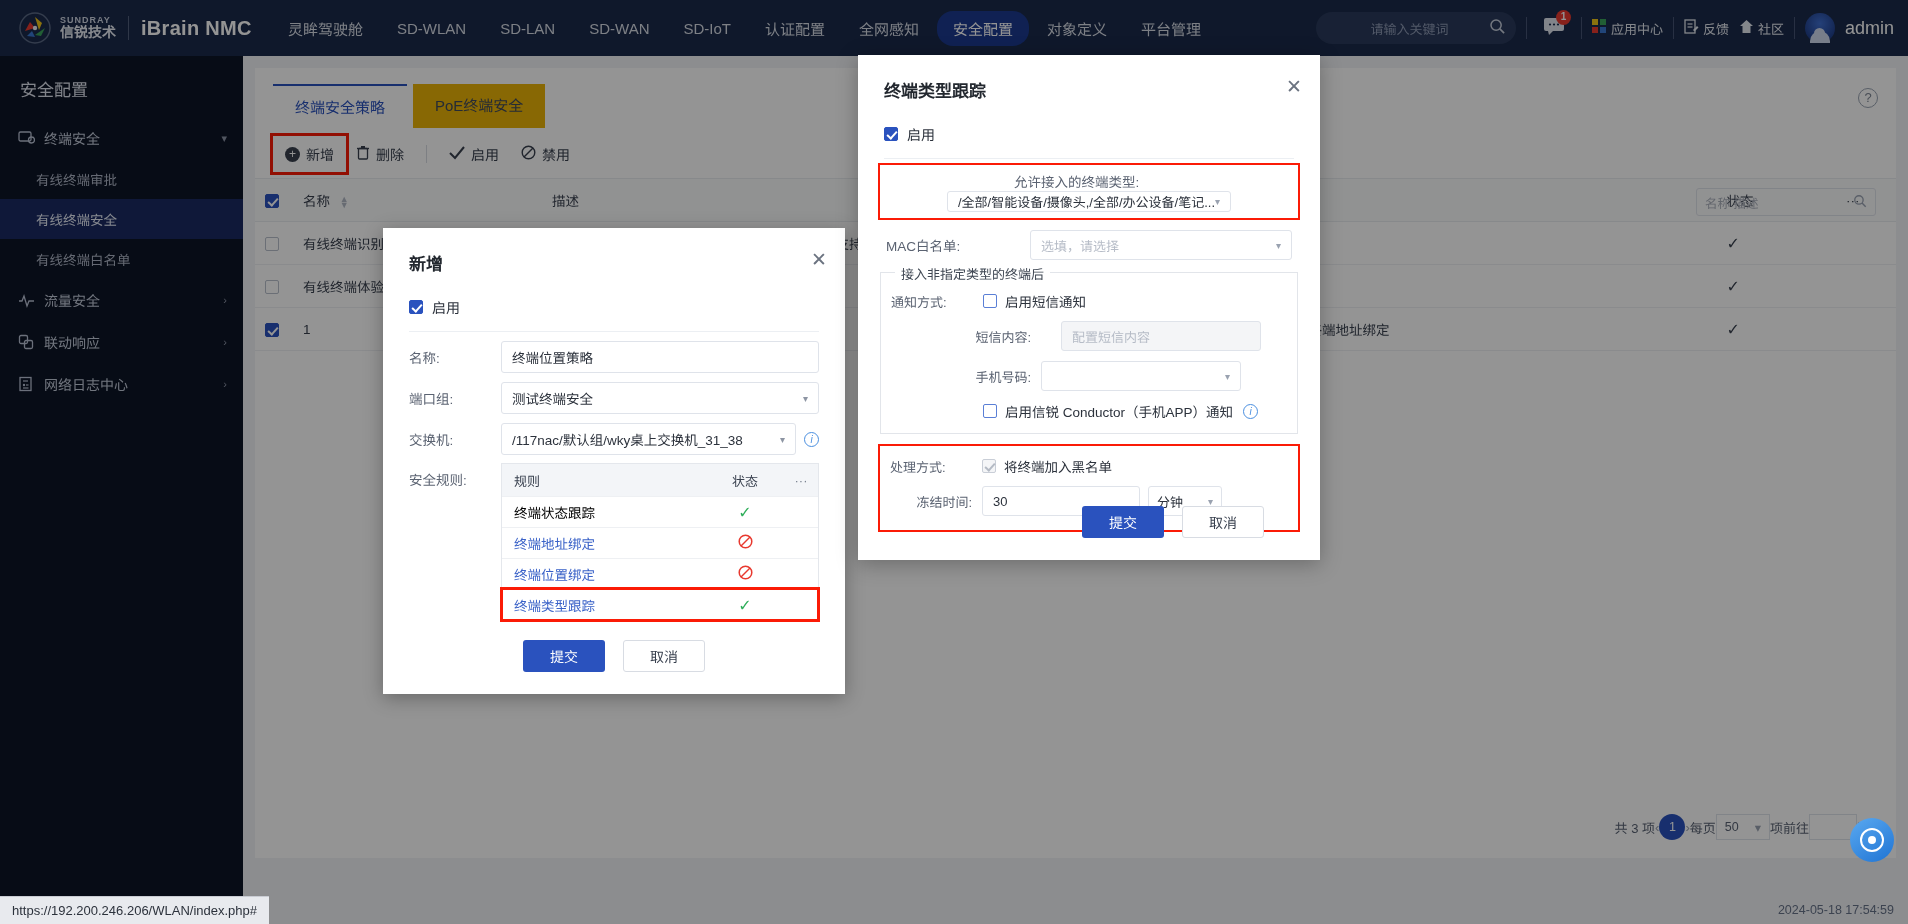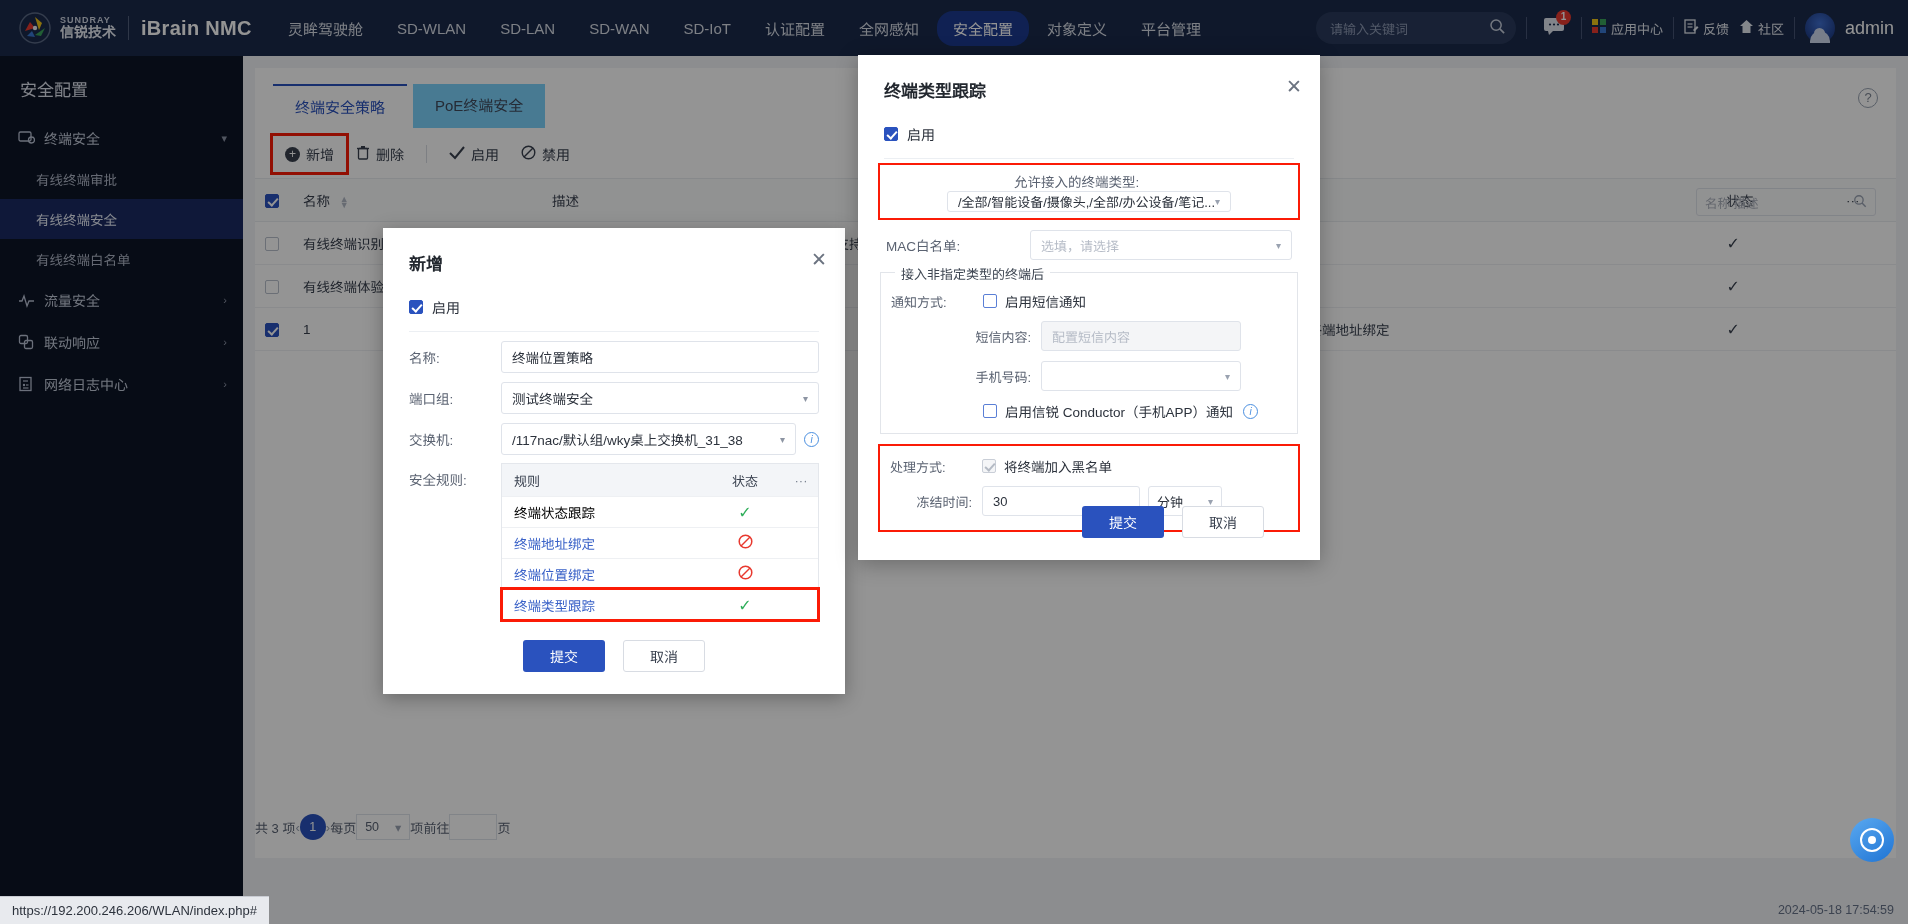--- a/index.html
+++ b/index.html
@@ -31,21 +31,21 @@
     font-size: 15px; color: #d7dce6; padding: 7px 16px; border-radius: 16px;
     white-space: nowrap; cursor: pointer;
   }
   .navitem.active { background: #1c3a8f; color: #ffffff; }
 
   .nav-right { margin-left: auto; display: flex; align-items: center; padding-right: 14px; gap: 10px; }
   .searchbox {
     width: 200px; height: 32px; border-radius: 16px; background: #2a3a5c;
     display: flex; align-items: center; padding: 0 10px 0 14px; color: #8d99b3; font-size: 13px;
   }
-  .searchbox .ph { flex: 1; }
+  .searchbox .ph { flex: 1; text-align: center; }
   .nav-sep { width: 1px; height: 22px; background: #455474; }
   .msg-wrap { position: relative; padding: 0 6px; }
   .badge {
     position: absolute; top: -7px; right: 0px; background: #e8392f; color: #fff;
     font-size: 10px; line-height: 14px; min-width: 15px; height: 15px; border-radius: 8px;
     text-align: center; font-weight: bold;
   }
   .nav-link { display: flex; align-items: center; gap: 4px; font-size: 13px; color: #e4e8f0; cursor: pointer; }
   .avatar {
     width: 30px; height: 30px; border-radius: 50%;
@@ -77,21 +77,21 @@
   
   .content { position: absolute; top: 56px; left: 243px; width: 1665px; height: 868px; background: #f1f3f6; }
   .card { position: absolute; top: 12px; left: 12px; width: 1641px; height: 790px; background: #fff; }
 
   .help-icon {
     position: absolute; right: 18px; top: 20px; width: 20px; height: 20px; border-radius: 50%;
     border: 1.4px solid #9aa3b2; color: #7d8694; font-size: 13px; text-align: center; line-height: 17px;
   }
   .tabs { display: flex; padding: 16px 0 0 18px; gap: 6px; }
   .tab {
-    font-size: 15px; padding: 10px 22px 11px; color: #404a5c; cursor: pointer; background: #7dd3fc;
+    font-size: 15px; padding: 10px 22px 11px; color: #404a5c; cursor: pointer; background: #eab308;
   }
   .tab.active { color: #2a52be; border-top: 2px solid #2a52be; background: #fff; }
   .toolbar { display: flex; align-items: center; gap: 2px; padding: 10px 0 8px 20px; }
   .tbtn { display: flex; align-items: center; gap: 6px; font-size: 14px; color: #39414f; padding: 6px 10px; cursor: pointer; }
   .tbtn.hl { position: relative; }
   .tbar-sep { width: 1px; height: 18px; background: #d7dbe2; margin: 0 10px; }
   .plus-ico { width: 15px; height: 15px; border-radius: 50%; background: #39414f; color: #fff; font-size: 12px; line-height: 15px; text-align: center; }
 
   .search-right {
     position: absolute; right: 20px; top: 120px; width: 180px; height: 28px; border: 1px solid #dfe3ea;
@@ -112,21 +112,21 @@
   .cb.checked::after {
     content: ""; position: absolute; left: 4px; top: 1px; width: 4px; height: 8px;
     border: solid #fff; border-width: 0 2px 2px 0; transform: rotate(42deg);
   }
   .lnk { color: #3a62c8; cursor: pointer; }
   .tick { color: #2fae5a; font-size: 16px; font-weight: bold; }
   .sorter { display: inline-block; color: #b2b9c5; font-size: 9px; line-height: 6px; margin-left: 6px; vertical-align: middle; }
 
   .pager {
     position: absolute; left: 0; right: 0; bottom: 18px; display: flex; align-items: center;
-    padding-right: 26px; font-size: 13px; color: #5a6374;
+    justify-content: flex-end; padding-right: 26px; font-size: 13px; color: #5a6374;
   }
   .pg-num {
     width: 26px; height: 26px; border-radius: 50%; background: #2a52be; color: #fff;
     display: flex; align-items: center; justify-content: center; font-size: 12.5px;
   }
   .pg-sel { border: 1px solid #dfe3ea; height: 26px; display: flex; align-items: center; padding: 0 8px; gap: 16px; font-size: 12.5px; }
   .pg-input { border: 1px solid #dfe3ea; width: 48px; height: 26px; }
 
   
   .dim { position: absolute; inset: 0; background: rgba(0,0,0,0.42); z-index: 20; }
@@ -190,21 +190,21 @@
   .cbo { width: 14px; height: 14px; border: 1px solid #5a7fd6; border-radius: 2px; background: #fff; }
   .cbo.dis { border-color: #c9ced7; background: #f4f5f7; position: relative; }
   .cbo.dis::after {
     content: ""; position: absolute; left: 4px; top: 1px; width: 4px; height: 8px;
     border: solid #b4bac4; border-width: 0 2px 2px 0; transform: rotate(42deg);
   }
   .sel {
     flex: 1; height: 30px; border: 1px solid #dfe3ea; border-radius: 3px; display: flex; align-items: center;
     padding: 0 10px; font-size: 13px; color: #2c323c; background: #fff;
   }
-  .sel.dis { background: #f4f5f7; color: #b6bcc7; }
+  .sel.dis { background: #f4f5f7; color: #b6bcc7; margin-left: 20px; }
   .sel.ph { color: #b6bcc7; }
   .sel .caret { margin-left: auto; color: #9aa2b0; font-size: 10px; }
   .unit-sel {
     width: 74px; height: 30px; border: 1px solid #dfe3ea; border-radius: 3px; display: flex;
     align-items: center; padding: 0 8px; font-size: 13px; color: #2c323c; margin-left: 8px;
   }
 
   
   .statusbar {
     position: absolute; left: 0; bottom: 0; height: 28px; padding: 0 12px; display: flex; align-items: center;

